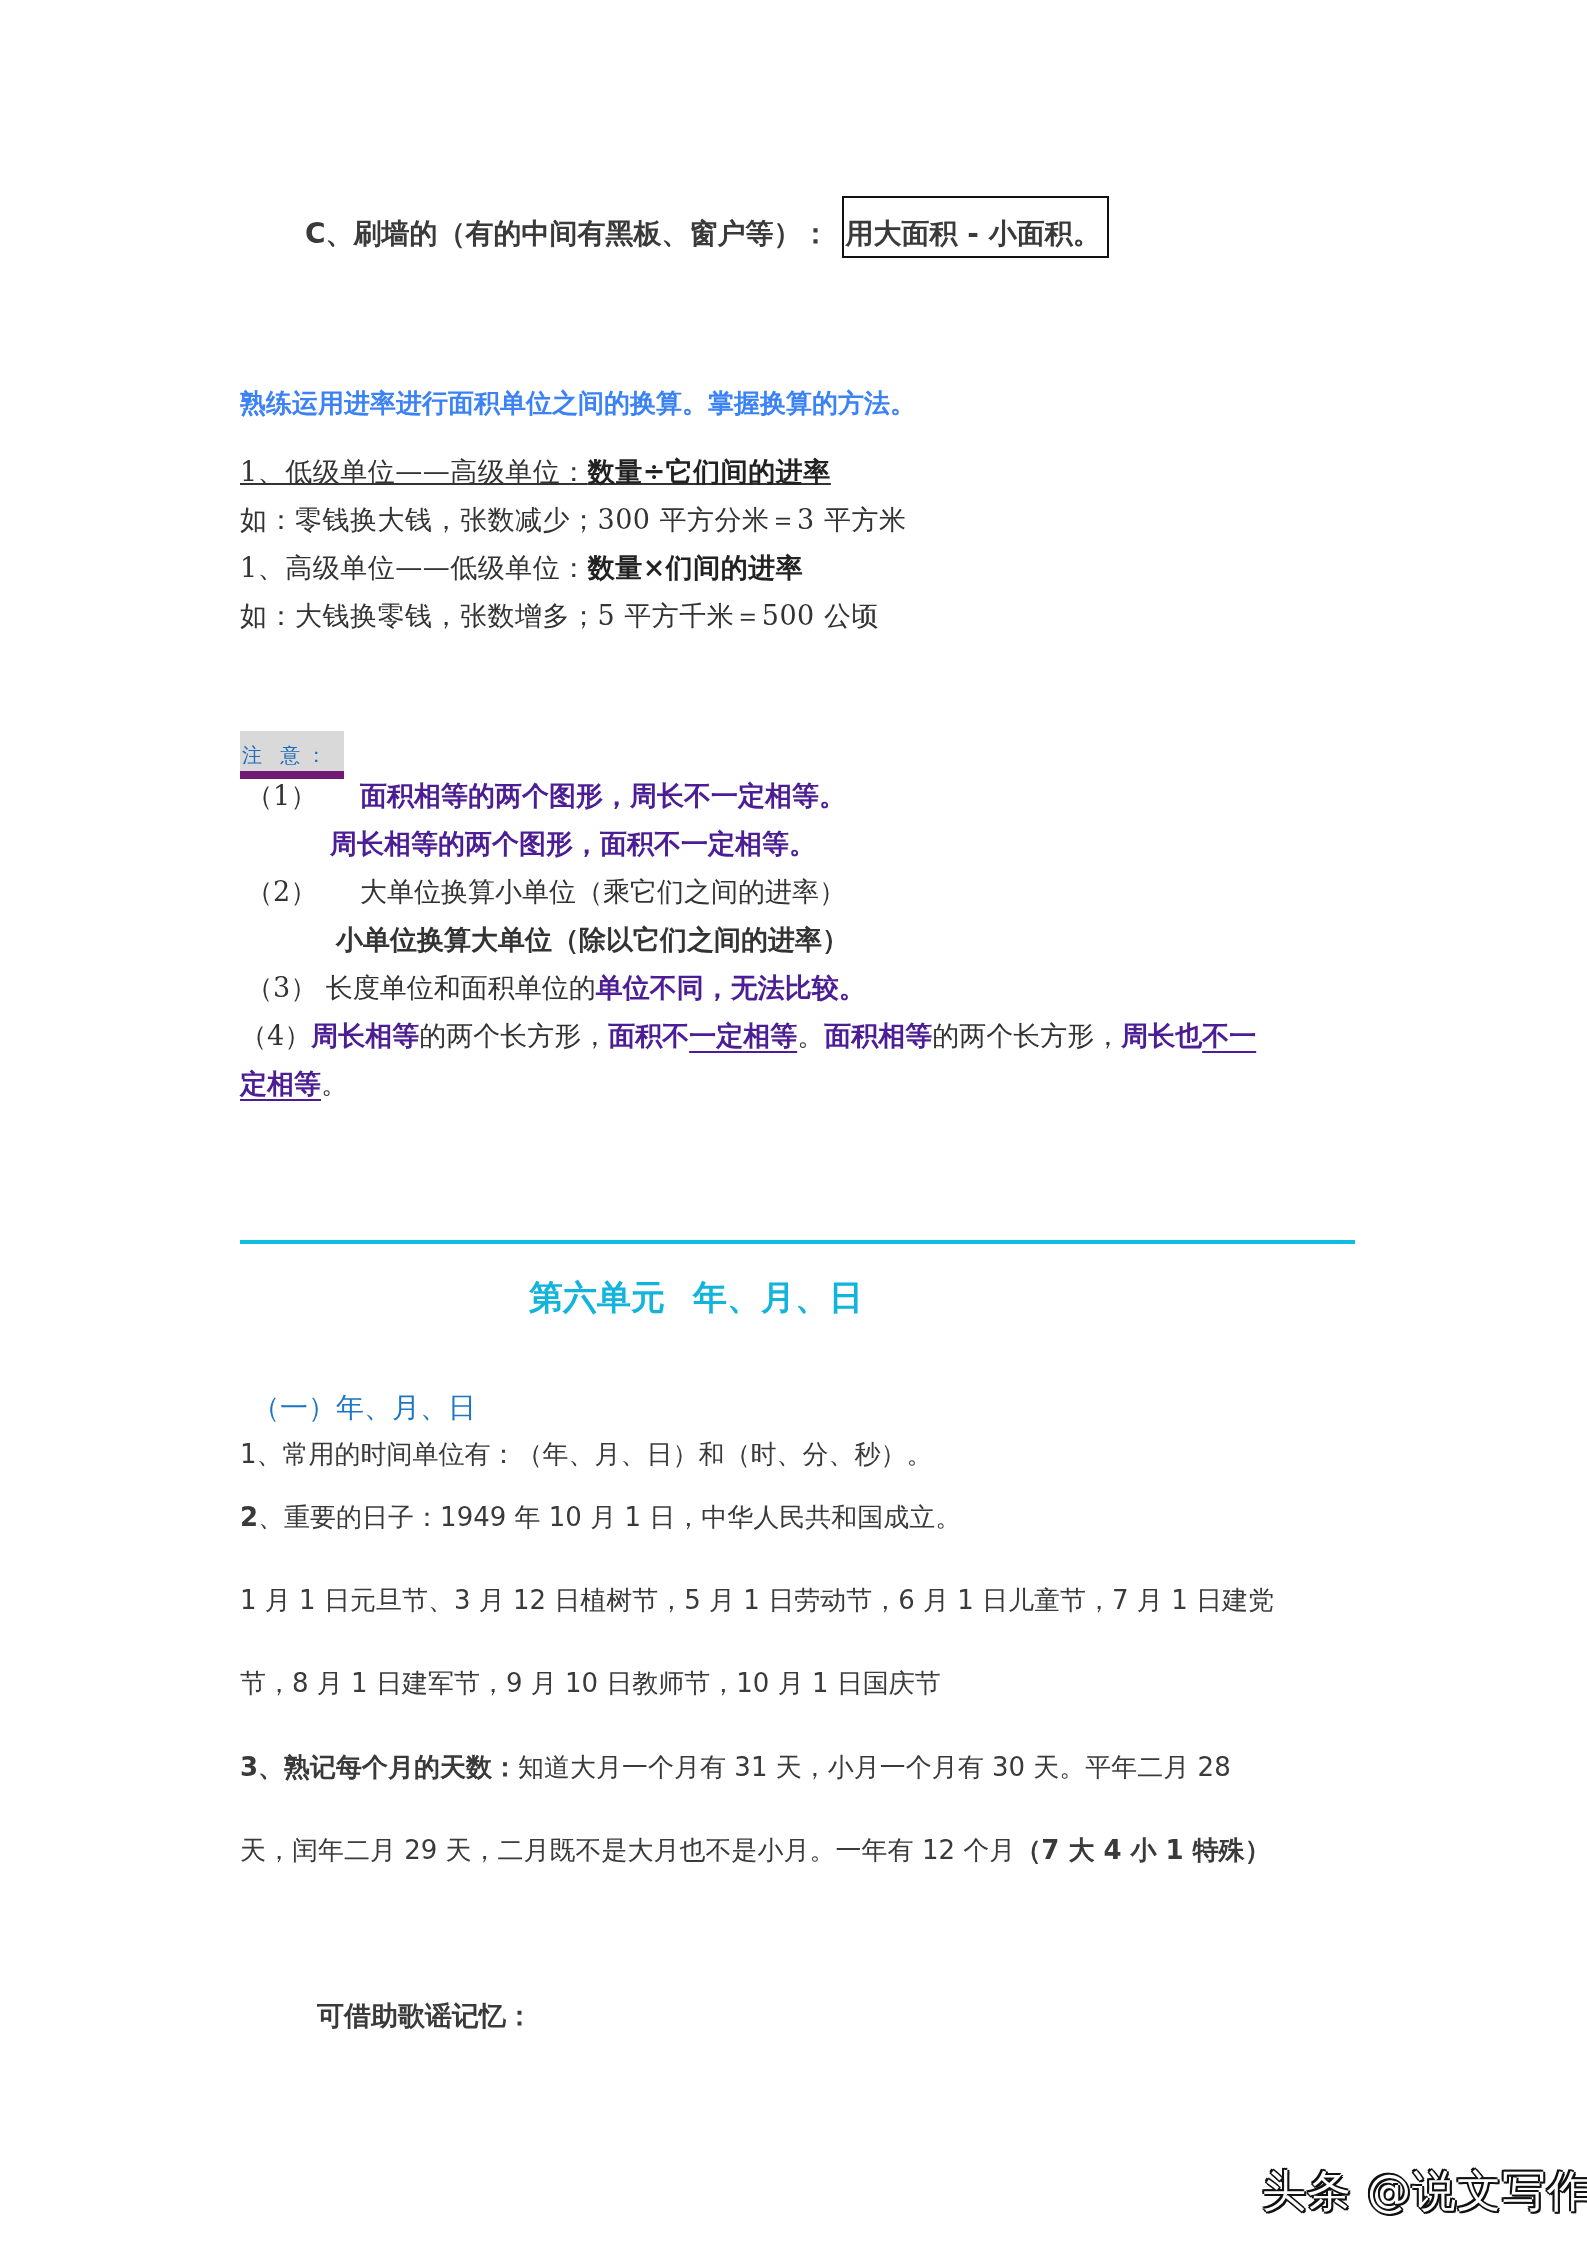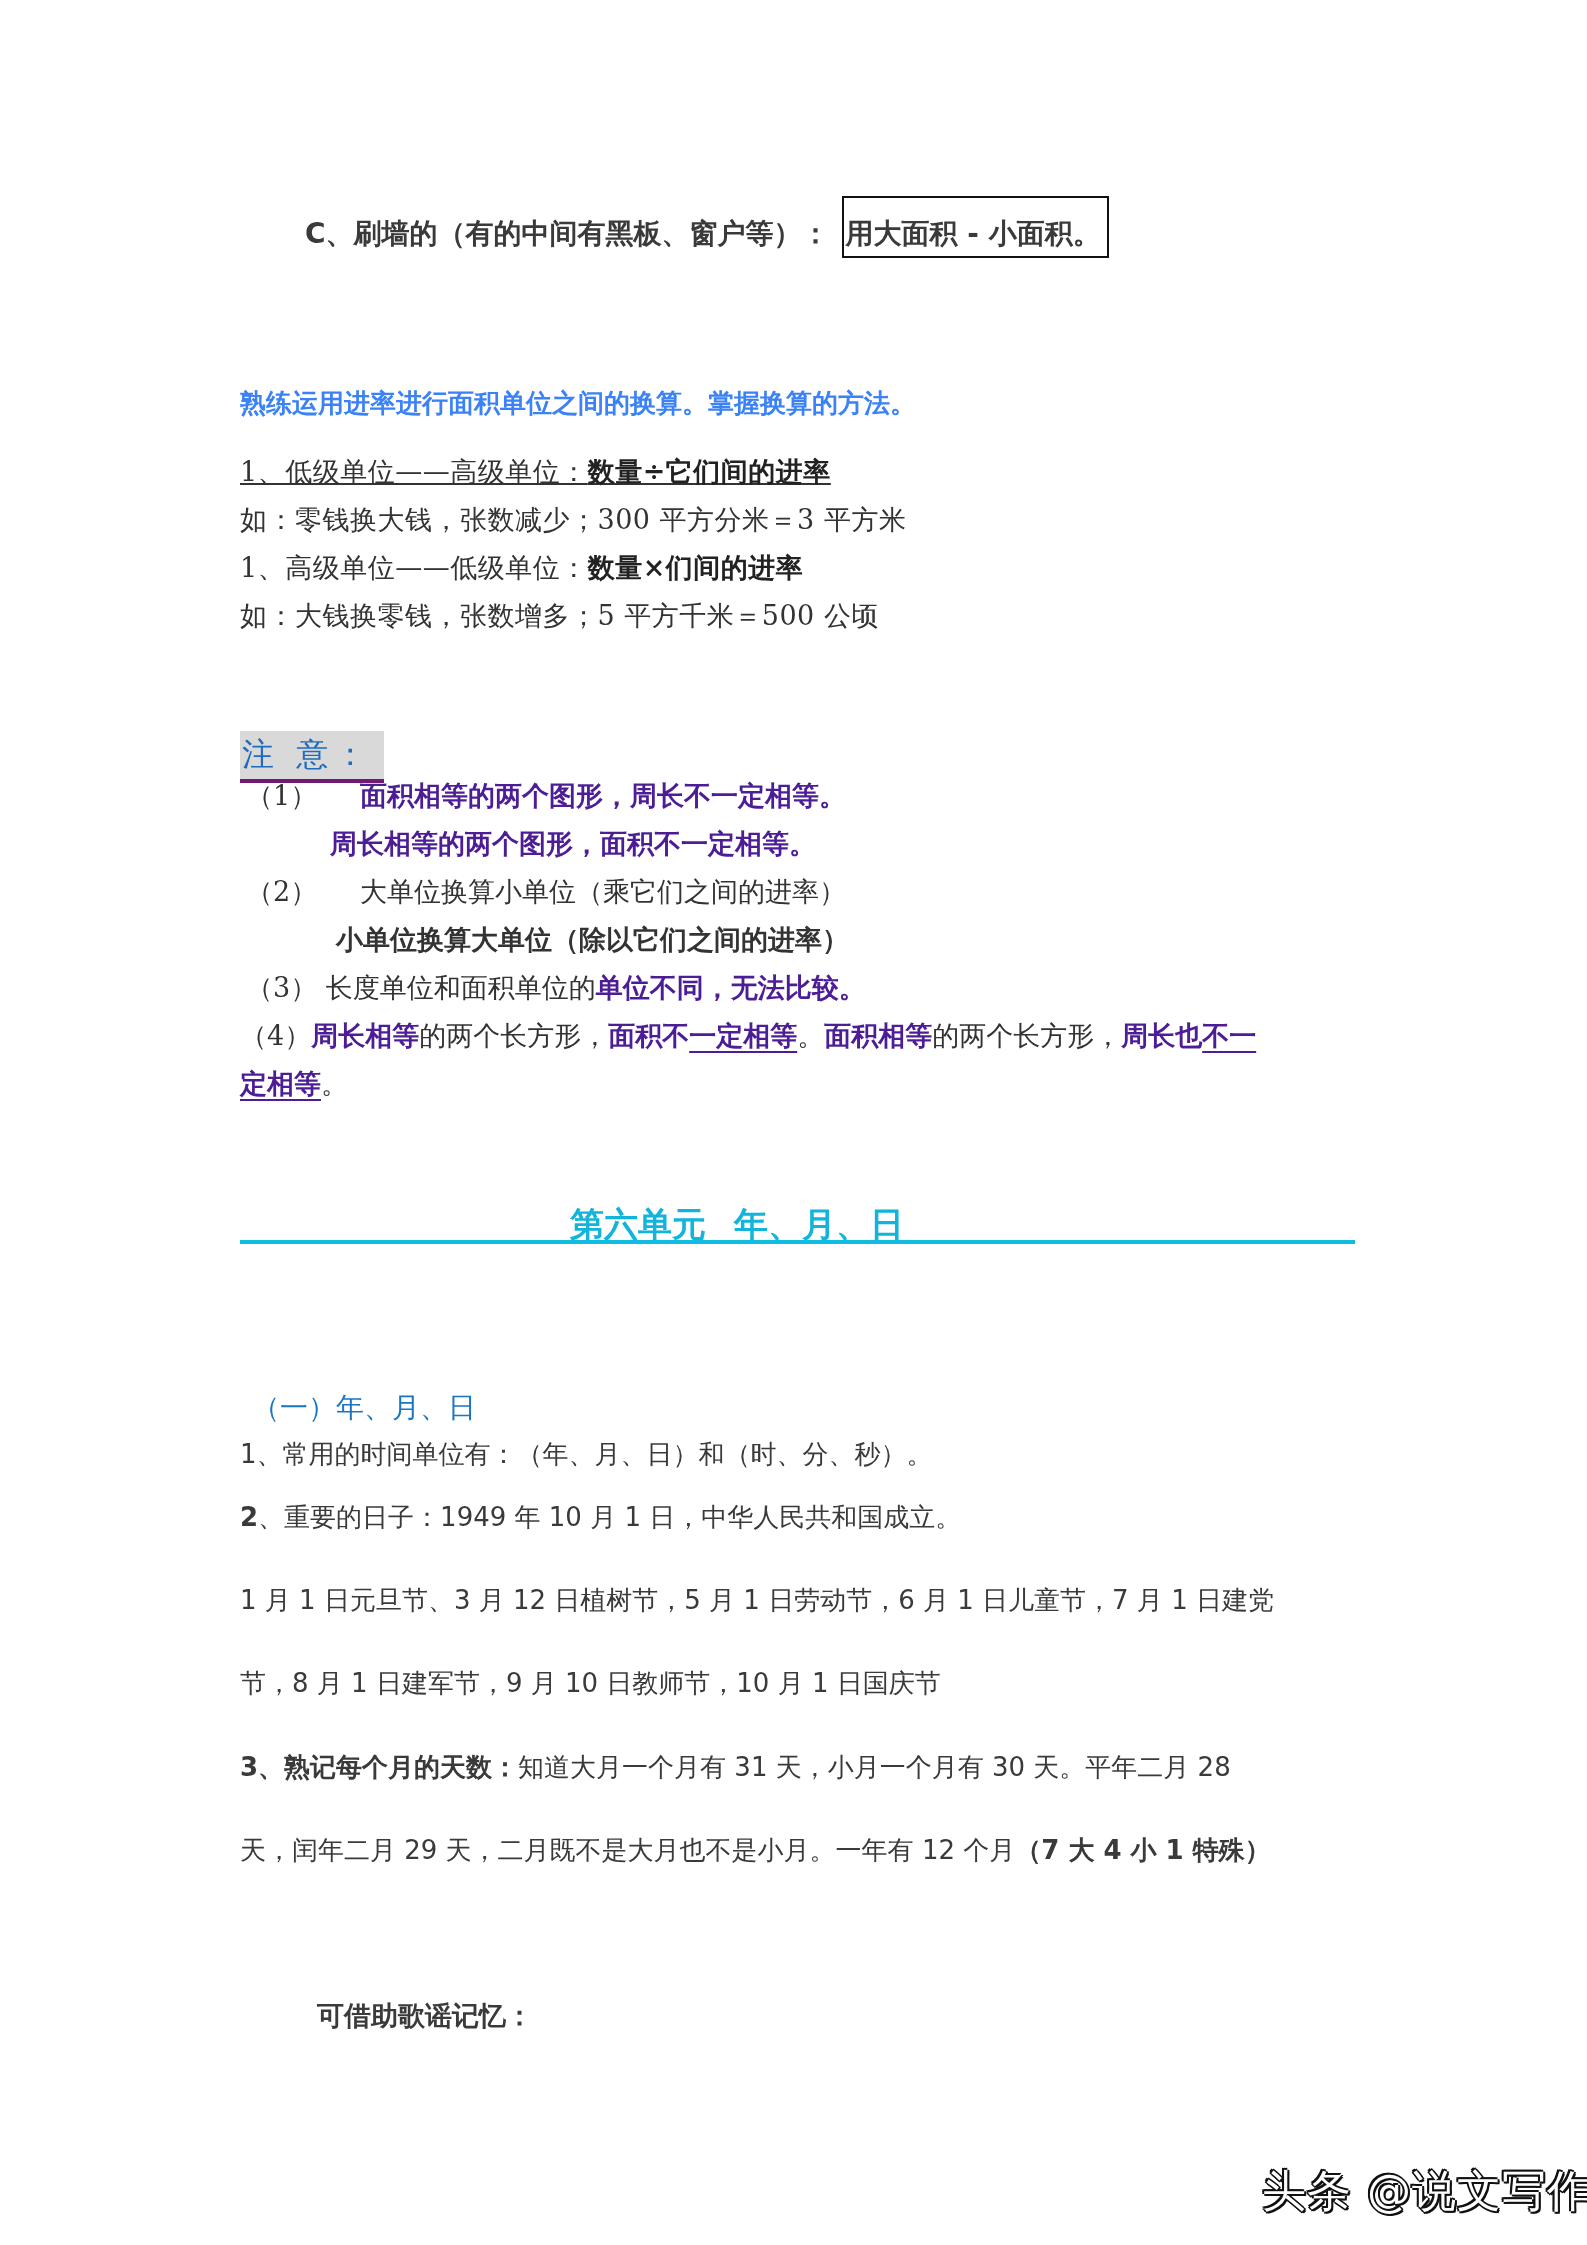--- a/index.html
+++ b/index.html
@@ -40,45 +40,44 @@
     .body-line {
       font-size: 27px; color: #333; left: 240px;
       font-family: "DejaVu Serif", "Liberation Serif", serif;
       letter-spacing: 0.5px;
     }
     .body-line .emph { font-weight: bold; color: #222; }
 
     
     #note-label {
       left: 240px; top: 731px;
-      font-size: 32px; color: #1f6bbd;
+      font-size: 20px; color: #1f6bbd;
       background: #d9d9d9;
-      border-bottom: 4px solid #701a75;
-      padding: 2px 12px 2px 2px;
+      border-bottom: 8px solid #701a75;
+      padding: 11px 12px 2px 2px;
       letter-spacing: 6px;
     }
 
     .note-line {
       font-size: 27px; color: #333;
       font-family: "DejaVu Serif", "Liberation Serif", serif;
     }
     .note-line .b { font-weight: bold; color: #4c1d95; }
     .u { text-decoration: underline; text-underline-offset: 6px; }
 
     
     #divider {
       left: 240px; top: 1240px; width: 1115px; height: 4px;
       background: #0fbde2;
     }
 
     #unit-title {
-      left: 0; width: 1392px; text-align: center; top: 1202px;
+      left: 0; width: 1392px; text-align: center; top: 1275px;
       font-size: 34px; color: #12b4dc; font-weight: bold;
       font-family: "DejaVu Sans", "Liberation Sans", sans-serif;
-      padding-left: 41px;
     }
     #unit-title .gap { display: inline-block; width: 28px; }
 
     #sub-heading {
       left: 252px; top: 1389px;
       font-size: 28px; color: #1a76c2;
       font-family: "DejaVu Serif", "Liberation Serif", serif;
     }
 
     .sans-line {

